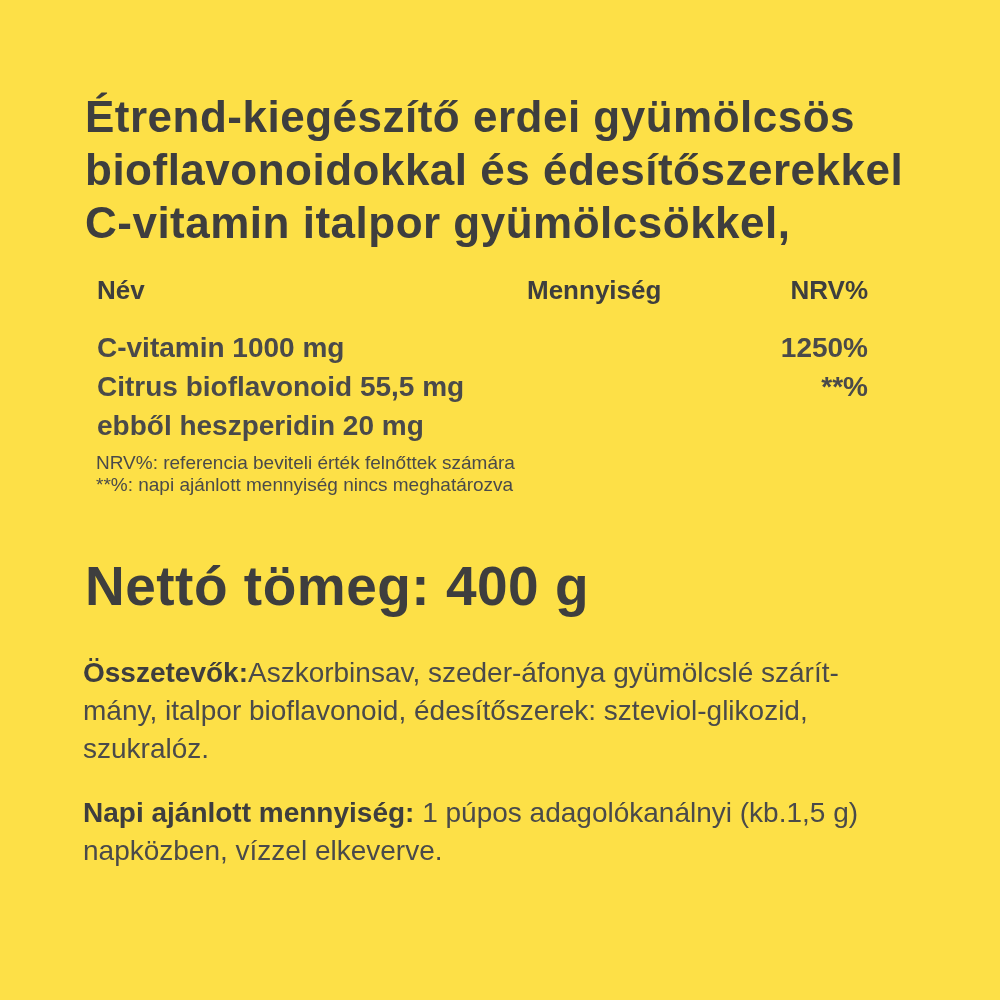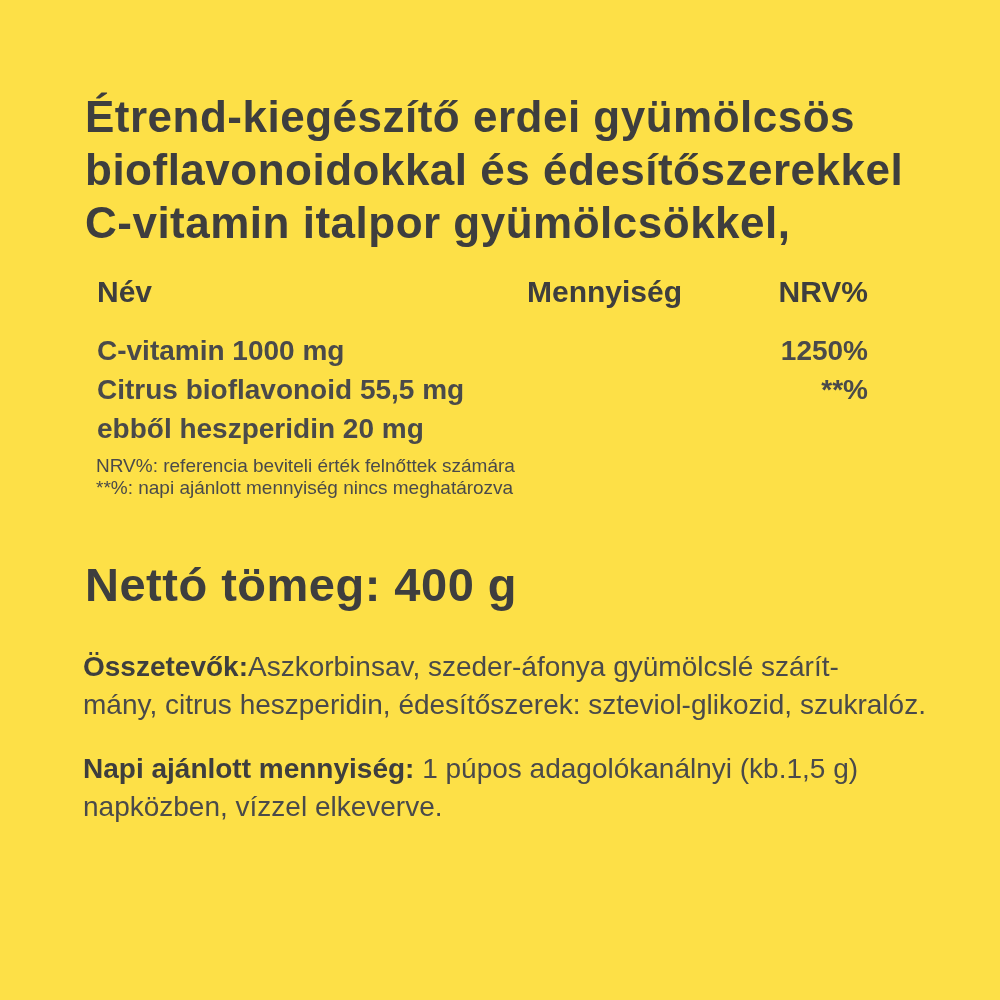--- a/index.html
+++ b/index.html
@@ -47,21 +47,21 @@
     margin-top: 26px;
   }
   .t-row {
     display: flex;
     margin-left: 97px;
     margin-right: 132px;
     align-items: baseline;
   }
   .t-header {
     font-weight: bold;
-    font-size: 30px;
+    font-size: 26px;
     color: #3e3e3e;
     margin-bottom: 22px;
   }
   .t-body-row {
     font-size: 28px;
     line-height: 39px;
     color: #4a4a4a;
     font-weight: bold;
   }
   .col-name { width: 430px; }
@@ -73,21 +73,21 @@
     margin-left: 96px;
     font-size: 19px;
     line-height: 22px;
     color: #4a4a4a;
   }
 
   
   .net-weight {
     margin-top: 58px;
     margin-left: 85px;
-    font-size: 47px;
+    font-size: 55px;
     font-weight: bold;
     color: #3e3e3e;
     letter-spacing: 0.5px;
   }
 
   
   .paragraph {
     margin-left: 83px;
     margin-right: 60px;
     font-size: 28px;
@@ -143,21 +143,21 @@
       <div>NRV%: referencia beviteli érték felnőttek számára</div>
       <div>**%: napi ajánlott mennyiség nincs meghatározva</div>
     </div>
 
   </div>
 
   <div class="net-weight">Nettó tömeg: 400 g</div>
 
   <div class="paragraph ingredients-paragraph">
     <div><span class="b">Összetevők:</span><span>Aszkorbinsav, szeder-áfonya gyümölcslé szárít-</span></div>
-    <div>mány, citrus heszperidin, édesítőszerek: szteviol-glikozid, szukralóz.</div>
+    <div>mány, italpor bioflavonoid, édesítőszerek: szteviol-glikozid, szukralóz.</div>
   </div>
 
   <div class="paragraph daily-dose-paragraph">
     <div><span class="b">Napi ajánlott mennyiség:</span> <span>1 púpos adagolókanálnyi (kb.1,5 g)</span></div>
     <div>napközben, vízzel elkeverve.</div>
   </div>
 
 </div>
 
 </body></html>

